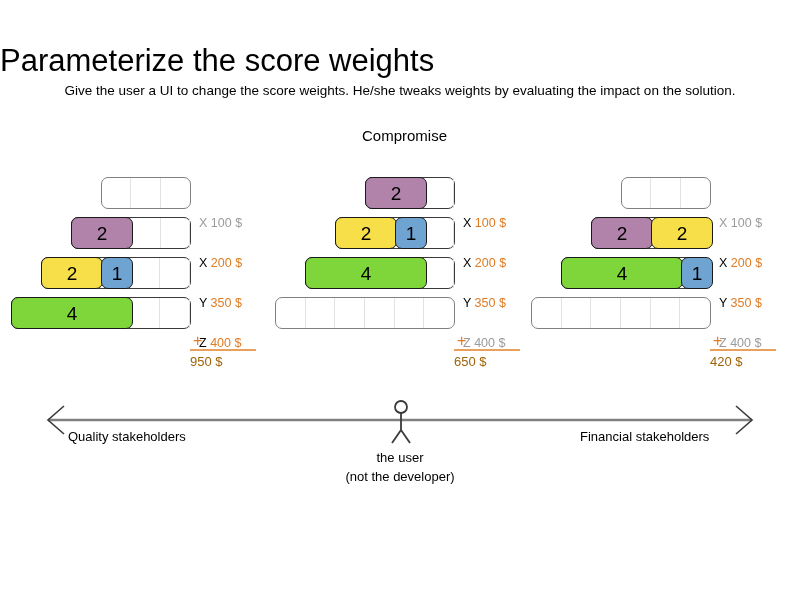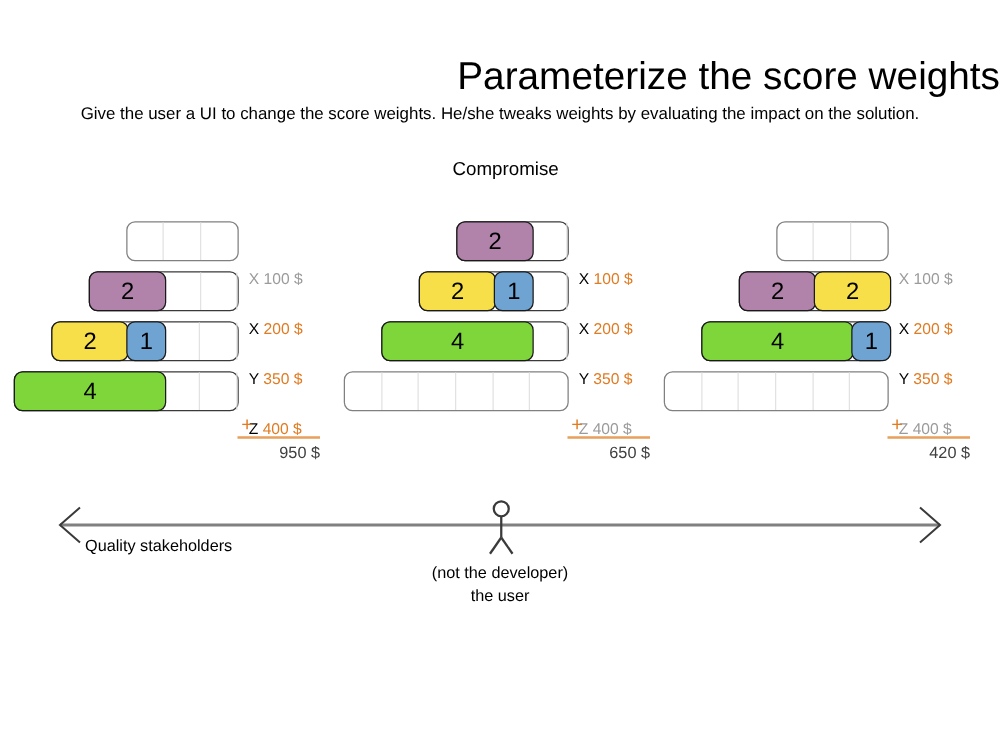--- a/index.html
+++ b/index.html
@@ -15,21 +15,21 @@
     font-family: "Liberation Sans", sans-serif;
     color: #000000;
   }
 
   
   #slide-title {
     position: absolute;
     top: 20px;
     left: 0;
     width: 800px;
-    text-align: right;
+    text-align: left;
     font-size: 31px;
     font-weight: 400;
     line-height: 40px;
     color: #000000;
   }
   #slide-subtitle {
     position: absolute;
     top: 68px;
     left: 0;
     width: 800px;
@@ -145,23 +145,22 @@
   }
   .total-rule {
     position: absolute;
     height: 2px;
     background: #e8a05c;
   }
   .total-value {
     position: absolute;
     font-size: 13px;
     line-height: 16px;
-    color: #404040;
+    color: #a16207;
     white-space: nowrap;
-    text-align: right;
   }
 
   
   #axis {
     position: absolute;
     top: 398px;
     left: 0;
     width: 648px;
     height: 100px;
   }
@@ -365,18 +364,19 @@
   </svg>
 
   <svg style="position:absolute;top:0;left:380px;" width="42" height="52" viewBox="0 0 42 52">
     <circle cx="21" cy="9" r="6" fill="#ffffff" stroke="#3a3a3a" stroke-width="1.8"></circle>
     <line x1="21" y1="15" x2="21" y2="32" stroke="#3a3a3a" stroke-width="1.8"></line>
     <line x1="21" y1="32" x2="12" y2="45" stroke="#3a3a3a" stroke-width="1.8"></line>
     <line x1="21" y1="32" x2="30" y2="45" stroke="#3a3a3a" stroke-width="1.8"></line>
   </svg>
 
   <span id="axis-left-label" class="axis-end-label">Quality stakeholders</span>
+  <span id="axis-right-label" class="axis-end-label">Financial stakeholders</span>
 
   <div id="user-caption">
+    <div>the user</div>
     <div>(not the developer)</div>
-    <div>the user</div>
   </div>
 </div>
 
 </body></html>

